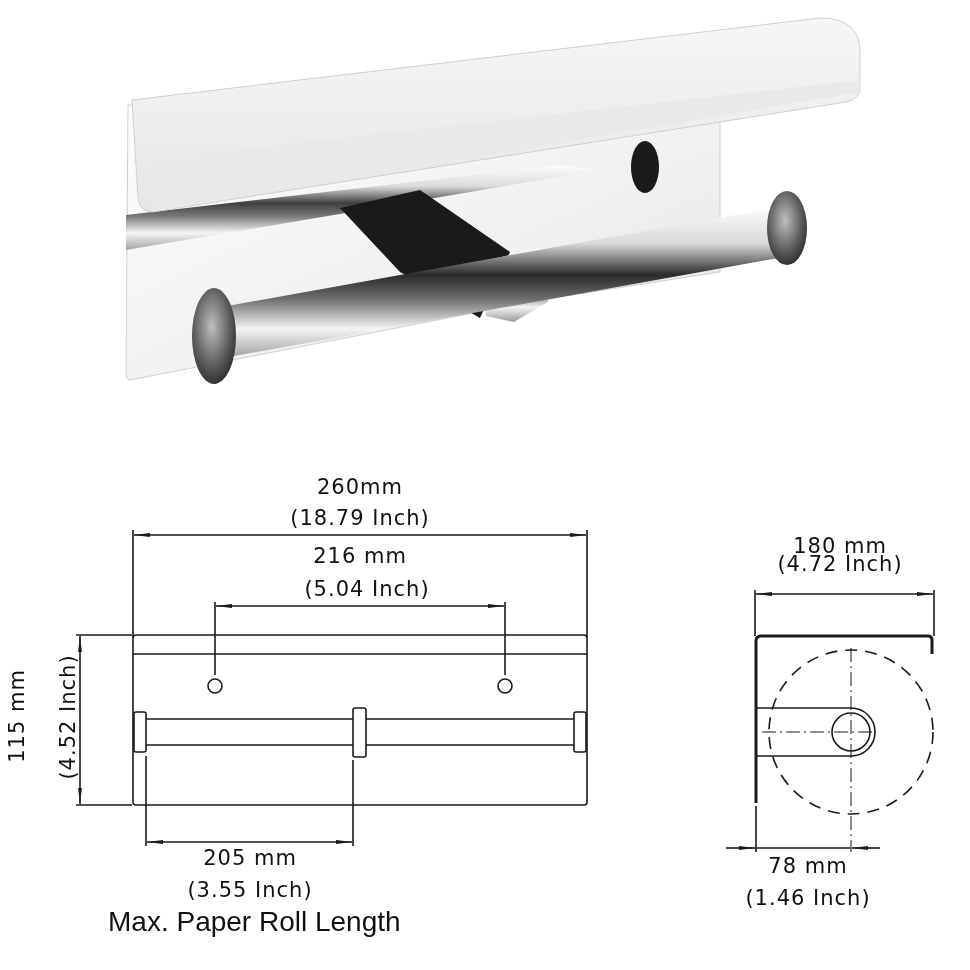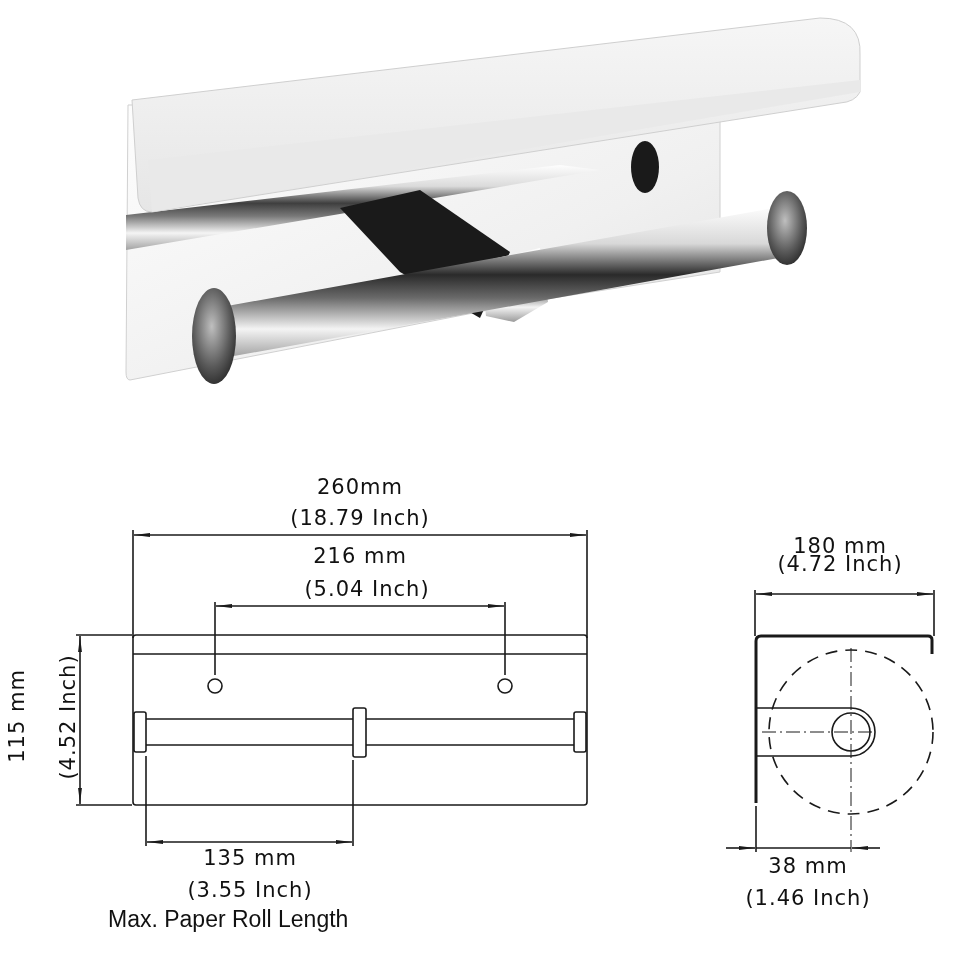--- a/index.html
+++ b/index.html
@@ -1,21 +1,21 @@
 <!DOCTYPE html>
 <html><head>
   <meta charset="utf-8">
   <style>
     html, body { margin: 0; padding: 0; background: #ffffff; }
     body { width: 970px; height: 970px; position: relative; overflow: hidden; font-family: "DejaVu Sans", sans-serif; color: #111; }
     .photo { position: absolute; left: 0; top: 0; width: 970px; height: 420px; }
     .drawing { position: absolute; left: 0; top: 0; width: 970px; height: 970px; }
     .lbl { position: absolute; font-size: 21px; letter-spacing: 1px; white-space: nowrap; transform: translateX(-50%); text-align: left; }
     .vlbl { position: absolute; font-size: 21px; letter-spacing: 1px; white-space: nowrap; transform-origin: center center; }
-    .caption { position: absolute; font-family: "Liberation Sans", sans-serif; font-size: 23px; white-space: nowrap; }
+    .caption { position: absolute; font-family: "Liberation Sans", sans-serif; font-size: 28px; white-space: nowrap; }
   </style>
 </head>
 <body>
 
 <svg class="photo" viewBox="0 0 970 420" xmlns="http://www.w3.org/2000/svg">
   <defs>
     <linearGradient id="rodG" x1="0" y1="0" x2="0" y2="1">
       <stop offset="0" stop-color="#ffffff"></stop>
       <stop offset="0.25" stop-color="#d8d8d8"></stop>
       <stop offset="0.45" stop-color="#2a2a2a"></stop>
@@ -127,21 +127,21 @@
 
 <div class="lbl" style="left:360px; top:475px;">260mm</div>
 <div class="lbl" style="left:360px; top:506px;">(18.79 Inch)</div>
 
 <div class="lbl" style="left:360px; top:544px;">216 mm</div>
 <div class="lbl" style="left:360px; top:577px;margin-left:7px;">(5.04 Inch)</div>
 
 <div class="vlbl" style="left:-30px; top:704px; transform: rotate(-90deg);">115 mm</div>
 <div class="vlbl" style="left:-7px; top:705px; width:150px; text-align:center; transform: rotate(-90deg);">(4.52 Inch)</div>
 
-<div class="lbl" style="left:250px; top:846px;">135 mm</div>
+<div class="lbl" style="left:250px; top:846px;">205 mm</div>
 <div class="lbl" style="left:250px; top:878px;">(3.55 Inch)</div>
 <div class="caption" style="left:108px; top:906px;">Max. Paper Roll Length</div>
 
 <div class="lbl" style="left:840px; top:534px;">180 mm</div>
 <div class="lbl" style="left:840px; top:552px;">(4.72 Inch)</div>
 
-<div class="lbl" style="left:808px; top:854px;">38 mm</div>
+<div class="lbl" style="left:808px; top:854px;">78 mm</div>
 <div class="lbl" style="left:808px; top:886px;">(1.46 Inch)</div>
 
 </body></html>

